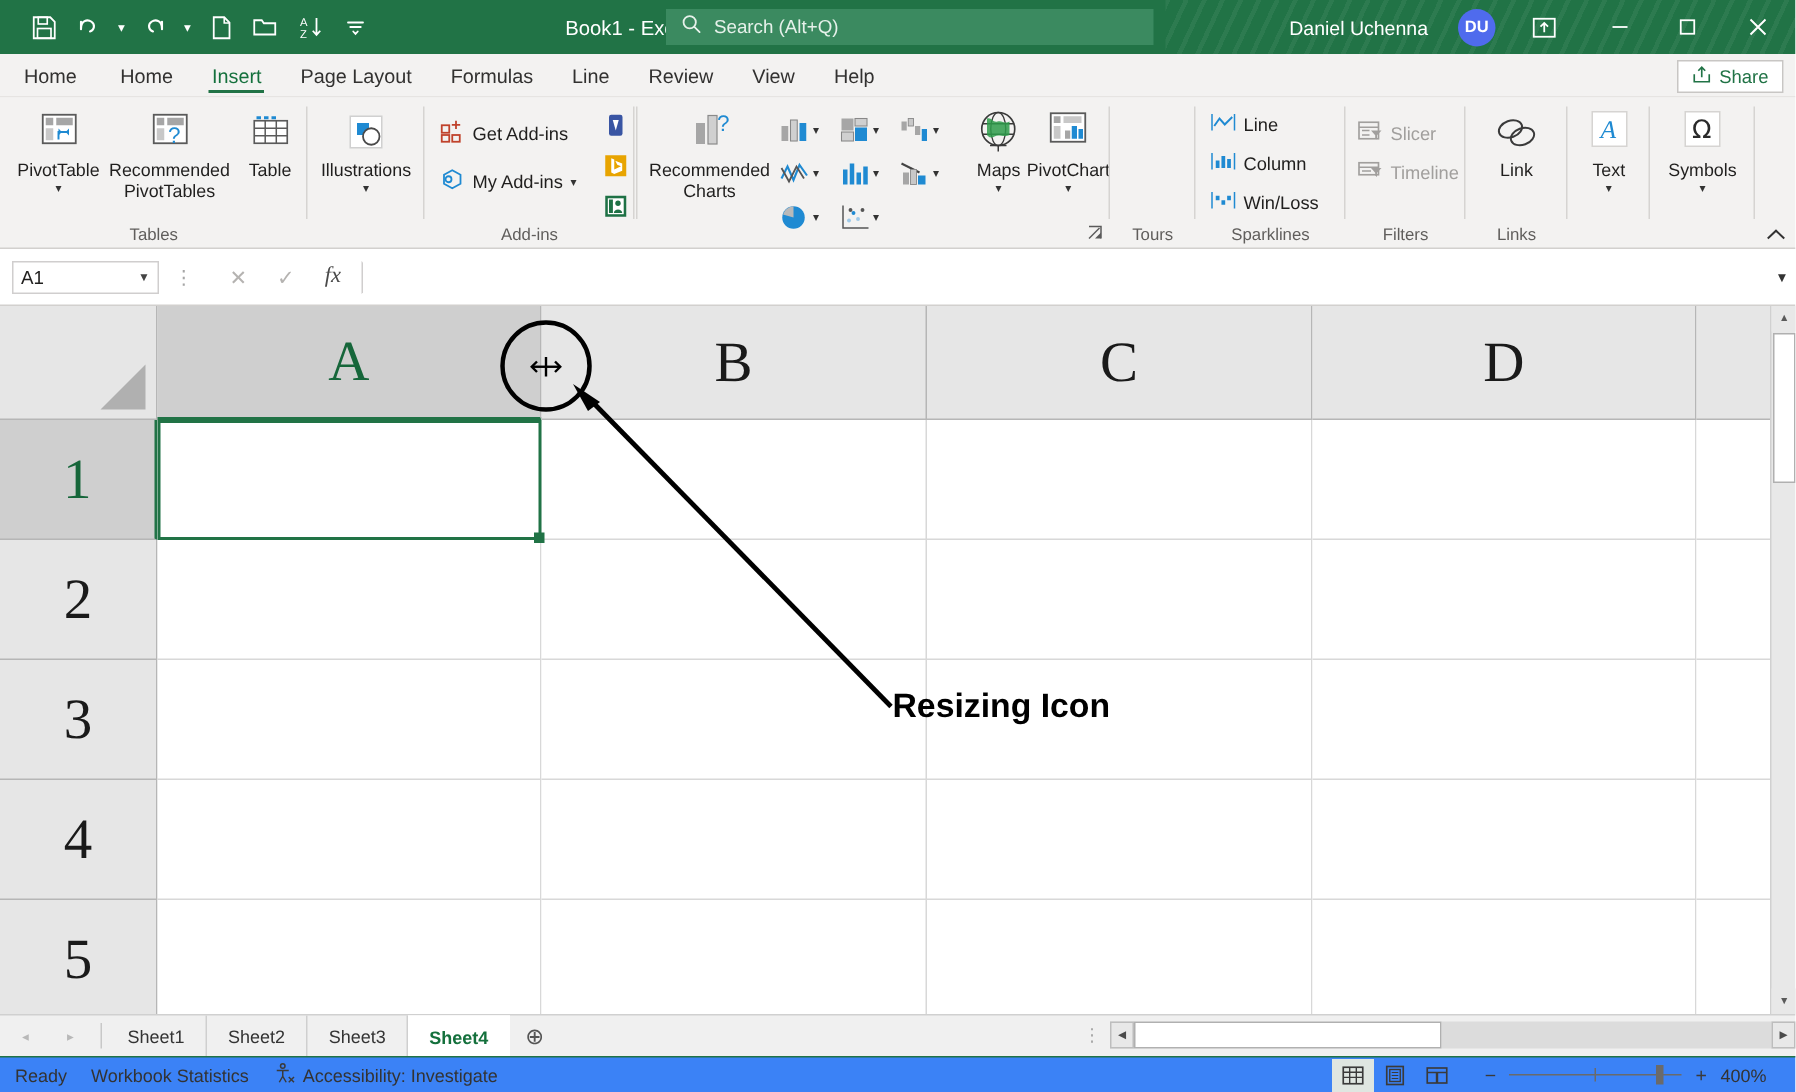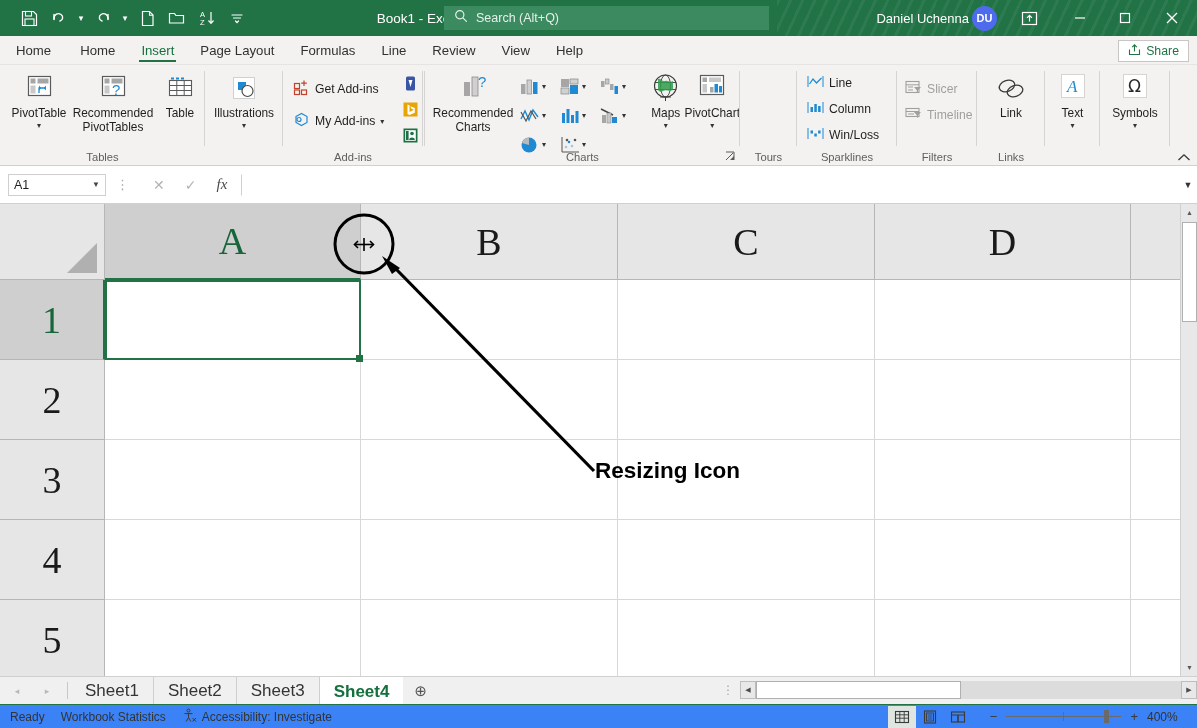--- a/index.html
+++ b/index.html
@@ -37,21 +37,21 @@
     color: #ffffff; font-size: 13.5px; pointer-events: none;
   }
   .title-inner { margin-left: -360px; }
   .searchbox {
     position: absolute; left: 444px; top: 6px; width: 325px; height: 24px;
     background: #3b8a60; display: flex; align-items: center; gap: 8px;
     padding-left: 10px; z-index: 3;
   }
   .searchbox .sb-text { color: #e6f1ea; font-size: 12.5px; }
   .acct {
-    position: absolute; right: 200px; top: 0; height: 36px; display: flex; align-items: center; gap: 3px; z-index: 3;
+    position: absolute; right: 200px; top: 0; height: 36px; display: flex; align-items: center; gap: 20px; z-index: 3;
   }
   .acct-name { color: #ffffff; font-size: 13px; }
   .avatar {
     width: 25px; height: 25px; border-radius: 50%;
     background: #4f6bed; color: #fff; font-size: 11px;
     display: flex; align-items: center; justify-content: center; font-weight: 600;
   }
   .wincontrols { position: absolute; right: 0; top: 0; height: 36px; display: flex; z-index: 3; }
   .wc { width: 45px; height: 36px; display: flex; align-items: center; justify-content: center; color: #fff; }
   .wc.close { width: 50px; }
@@ -176,21 +176,21 @@
 
   
   .sheetbar {
     position: absolute; left: 0; top: 676px; width: 1197px; height: 28px;
     background: #f0f0f0; border-top: 1px solid #d0d0d0; display: flex; align-items: stretch;
   }
   .nav-arrows { display: flex; align-items: center; gap: 0; padding: 0 2px; }
   .nav-arrow { width: 30px; height: 27px; display: flex; align-items: center; justify-content: center; color: #b8b8b8; font-size: 9px; }
   .tabs-divider { width: 1px; background: #c8c8c8; margin: 5px 3px; }
   .sheettab {
-    padding: 0 14px; display: flex; align-items: center; font-size: 17px; color: #343434;
+    padding: 0 14px; display: flex; align-items: center; font-size: 12px; color: #343434;
     border-right: 1px solid #cfcfcf;
   }
   .sheettab.active {
     background: #ffffff; color: #14703c; font-weight: bold;
     border-right: none; border-top: 2px solid #ffffff;
   }
   .addsheet { width: 34px; display: flex; align-items: center; justify-content: center; color: #555; font-size: 15px; }
   .hscroll-wrap { position: absolute; right: 0; top: 676px; width: 475px; height: 28px; display: flex; align-items: center; }
   .hs-dots { color: #a6a6a6; font-size: 12px; margin-right: 6px; }
   .hs-track { flex: 1; height: 18px; background: #dcdcdc; display: flex; align-items: stretch; position: relative; }
@@ -570,21 +570,20 @@
                 <rect x="6.5" y="12" width="4.5" height="8.5" fill="#c8c8c8"></rect>
                 <rect x="14" y="15" width="3.5" height="5.5" fill="#a6a6a6"></rect>
                 <rect x="18.5" y="12" width="3.5" height="8.5" fill="#1f8ad2"></rect>
                 <rect x="23" y="14" width="3" height="6.5" fill="#1f8ad2"></rect>
               </svg>
           </span>
           <span>PivotChart</span>
           <span class="cv">▾</span>
         </div>
       </div>
-      <div class="grp-label">Charts</div>
       <div class="dialog-launch">
         <svg width="11" height="11" viewBox="0 0 11 11">
             <path d="M1 1 H9 V9" fill="none" stroke="#5a5a5a" stroke-width="1"></path>
             <path d="M1 9 L8 2" stroke="#5a5a5a" stroke-width="1"></path>
             <path d="M5 9 H9 V5" fill="#5a5a5a"></path>
           </svg>
       </div>
       <div class="grp-sep" style="right:0;"></div>
     </div>
 

